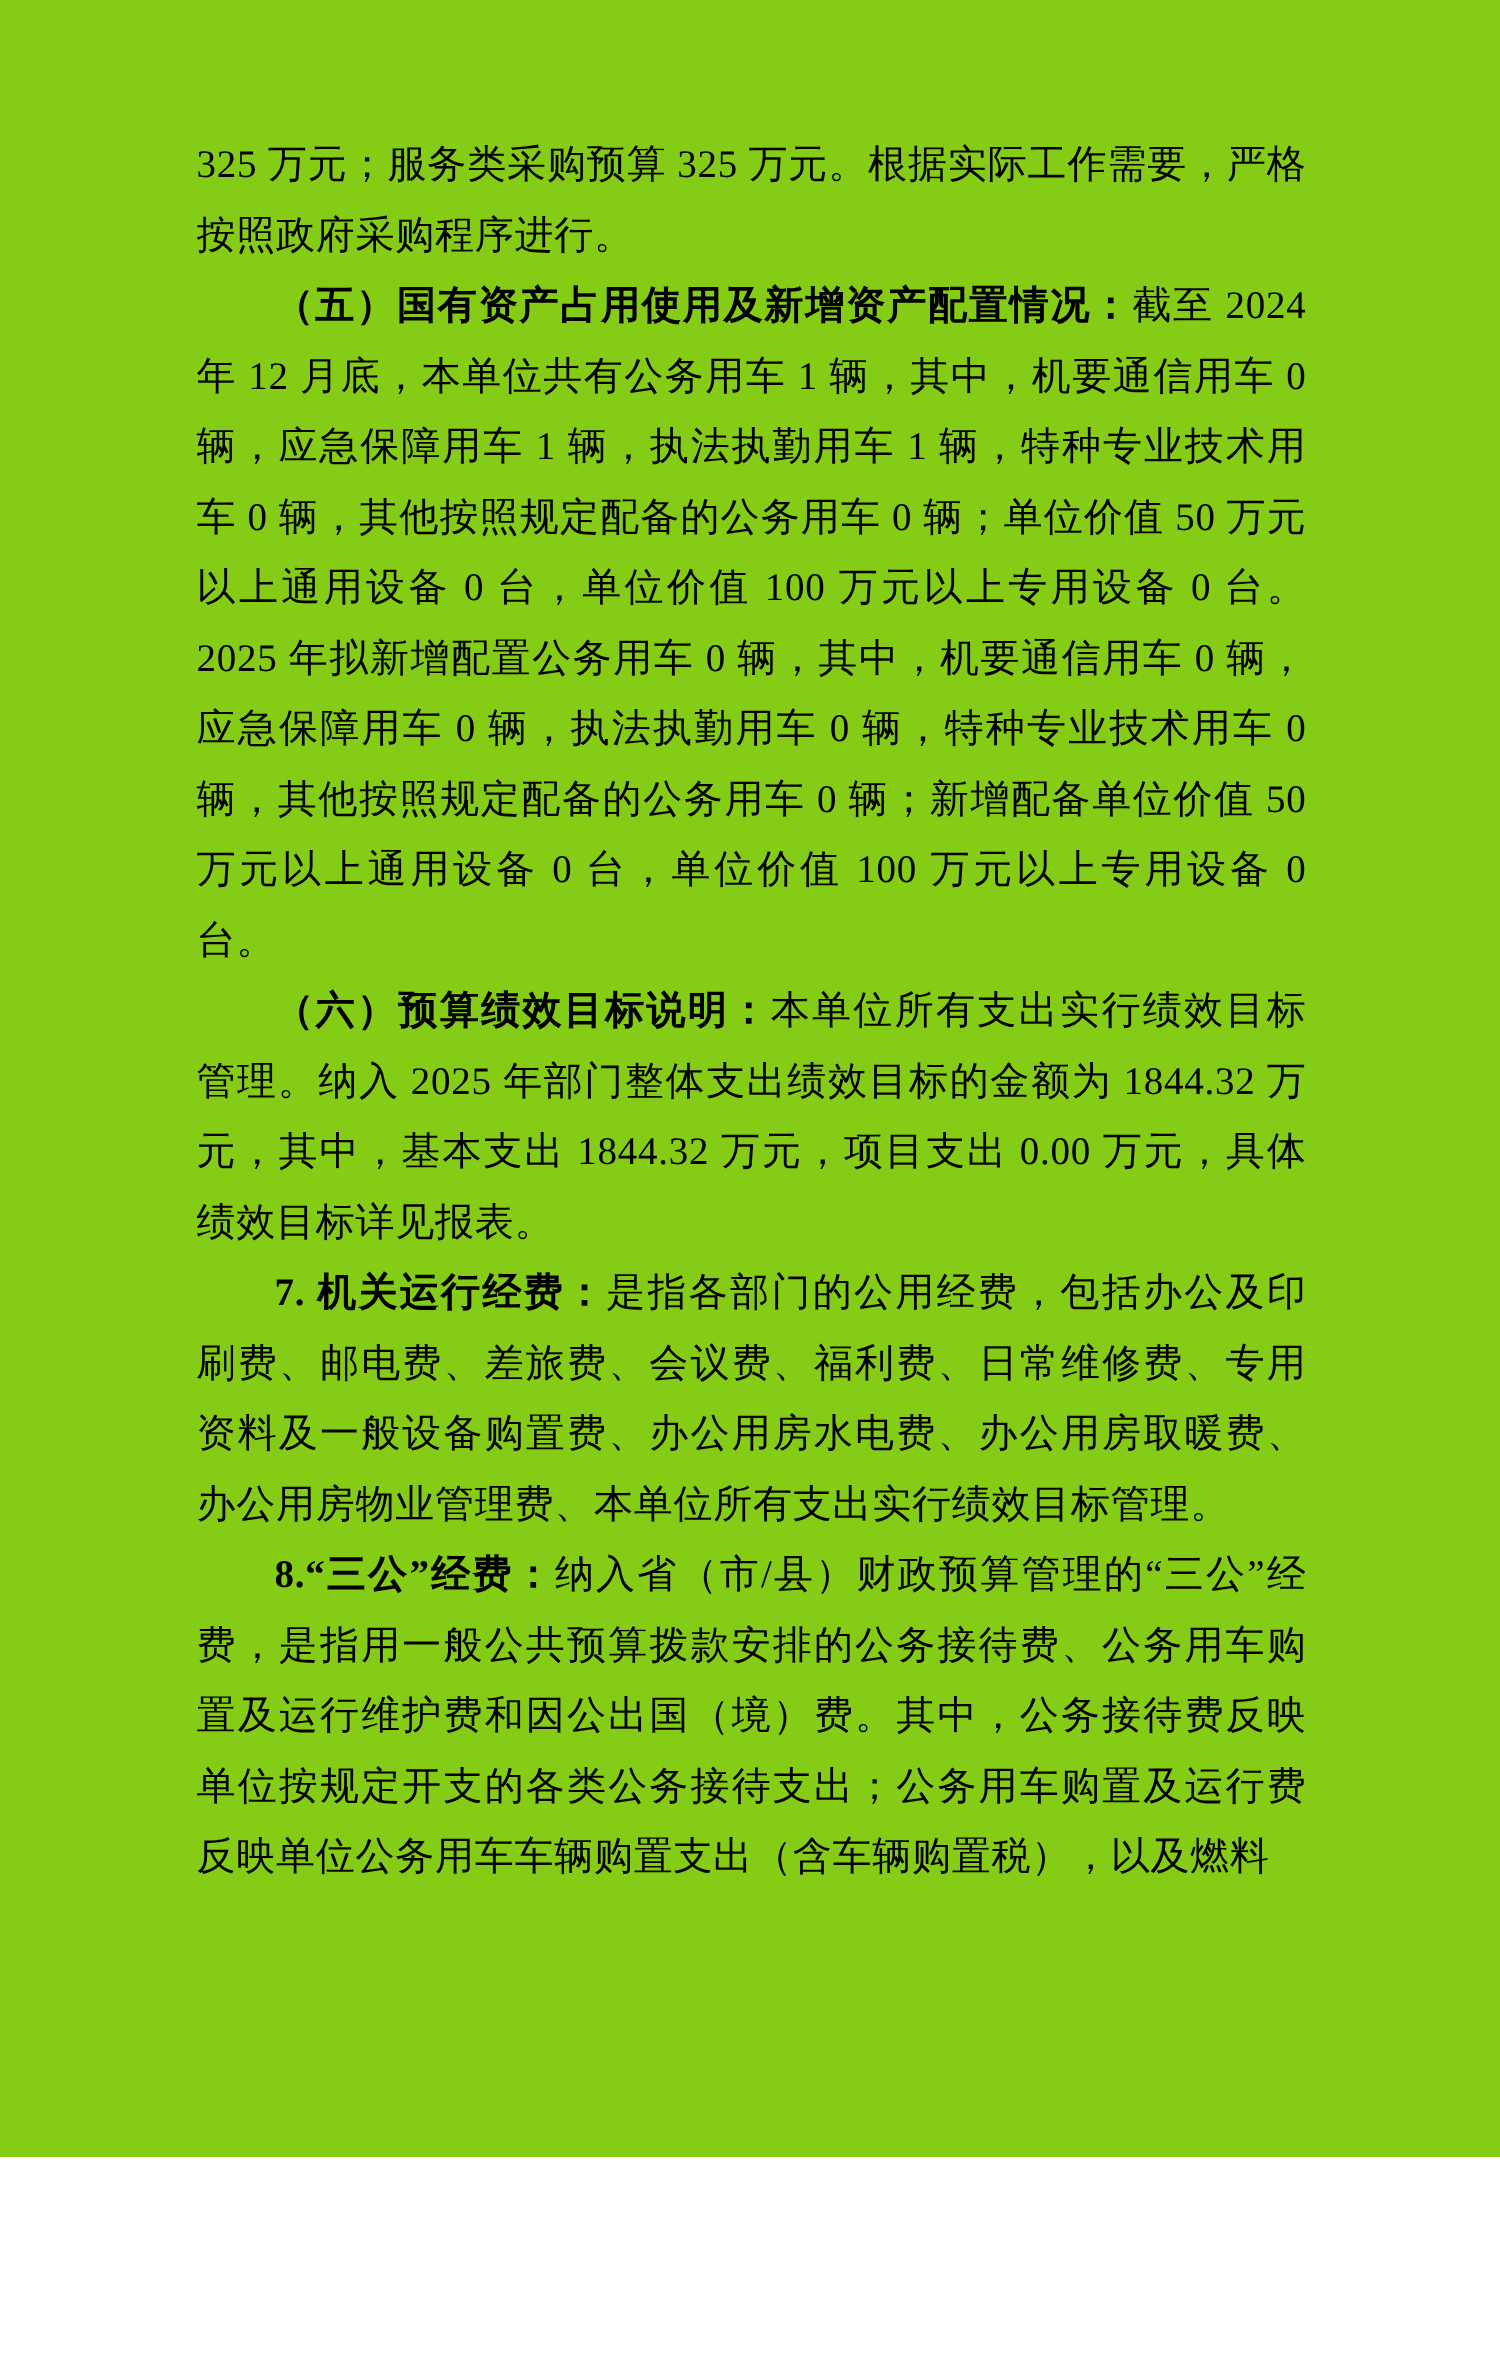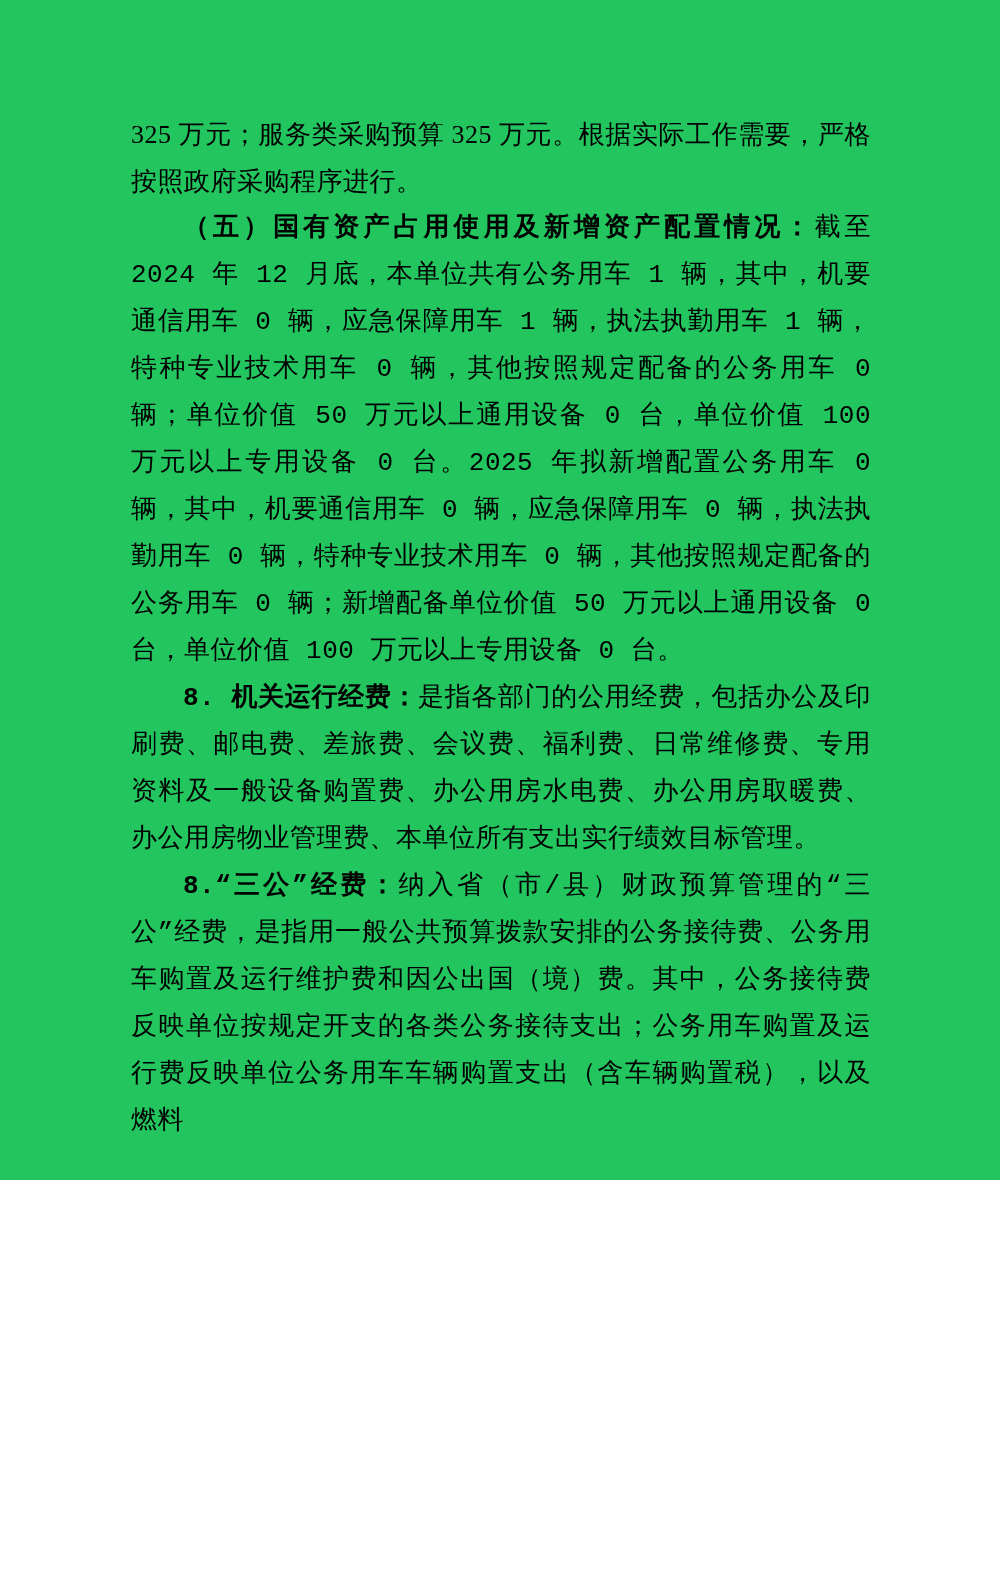--- a/index.html
+++ b/index.html
@@ -3,52 +3,52 @@
 <meta charset="utf-8">
 <style>
   html, body {
     margin: 0;
     padding: 0;
     background: #ffffff;
   }
   .page {
     position: relative;
     width: 1000px;
-    height: 1180px;
-    background: #22c55e;
+    height: 1438px;
+    background: #84cc16;
     box-sizing: border-box;
-    padding: 111px 129px 0 131px;
+    padding: 86px 129px 0 131px;
     overflow: hidden;
   }
   .doc-body {
     width: 740px;
   }
   .para {
     margin: 0;
     font-family: "Liberation Serif", "DejaVu Serif", serif;
     font-size: 26px;
     line-height: 47px;
     color: #000000;
     text-align: justify;
     letter-spacing: 0.5px;
   }
   .para.indent {
     text-indent: 2em;
-    font-family: Liberation Mono, monospace;
   }
   .seg-bold {
     font-weight: bold;
   }
   .seg-normal {
     font-weight: normal;
   }
 </style>
 </head>
 <body>
 
 <div class="page">
   <div class="doc-body" id="doc-body">
       <p class="para"><span class="seg-normal">325 万元；服务类采购预算 325 万元。根据实际工作需要，严格按照政府采购程序进行。</span></p>
       <p class="para indent"><span class="seg-bold">（五）国有资产占用使用及新增资产配置情况：</span><span class="seg-normal">截至 2024 年 12 月底，本单位共有公务用车 1 辆，其中，机要通信用车 0 辆，应急保障用车 1 辆，执法执勤用车 1 辆，特种专业技术用车 0 辆，其他按照规定配备的公务用车 0 辆；单位价值 50 万元以上通用设备 0 台，单位价值 100 万元以上专用设备 0 台。2025 年拟新增配置公务用车 0 辆，其中，机要通信用车 0 辆，应急保障用车 0 辆，执法执勤用车 0 辆，特种专业技术用车 0 辆，其他按照规定配备的公务用车 0 辆；新增配备单位价值 50 万元以上通用设备 0 台，单位价值 100 万元以上专用设备 0 台。</span></p>
-      <p class="para indent"><span class="seg-bold">8. 机关运行经费：</span><span class="seg-normal">是指各部门的公用经费，包括办公及印刷费、邮电费、差旅费、会议费、福利费、日常维修费、专用资料及一般设备购置费、办公用房水电费、办公用房取暖费、办公用房物业管理费、本单位所有支出实行绩效目标管理。</span></p>
+      <p class="para indent"><span class="seg-bold">（六）预算绩效目标说明：</span><span class="seg-normal">本单位所有支出实行绩效目标管理。纳入 2025 年部门整体支出绩效目标的金额为 1844.32 万元，其中，基本支出 1844.32 万元，项目支出 0.00 万元，具体绩效目标详见报表。</span></p>
+      <p class="para indent"><span class="seg-bold">7. 机关运行经费：</span><span class="seg-normal">是指各部门的公用经费，包括办公及印刷费、邮电费、差旅费、会议费、福利费、日常维修费、专用资料及一般设备购置费、办公用房水电费、办公用房取暖费、办公用房物业管理费、本单位所有支出实行绩效目标管理。</span></p>
       <p class="para indent"><span class="seg-bold">8.“三公”经费：</span><span class="seg-normal">纳入省（市/县）财政预算管理的“三公”经费，是指用一般公共预算拨款安排的公务接待费、公务用车购置及运行维护费和因公出国（境）费。其中，公务接待费反映单位按规定开支的各类公务接待支出；公务用车购置及运行费反映单位公务用车车辆购置支出（含车辆购置税），以及燃料</span></p>
     </div>
 </div>
 
 </body></html>

